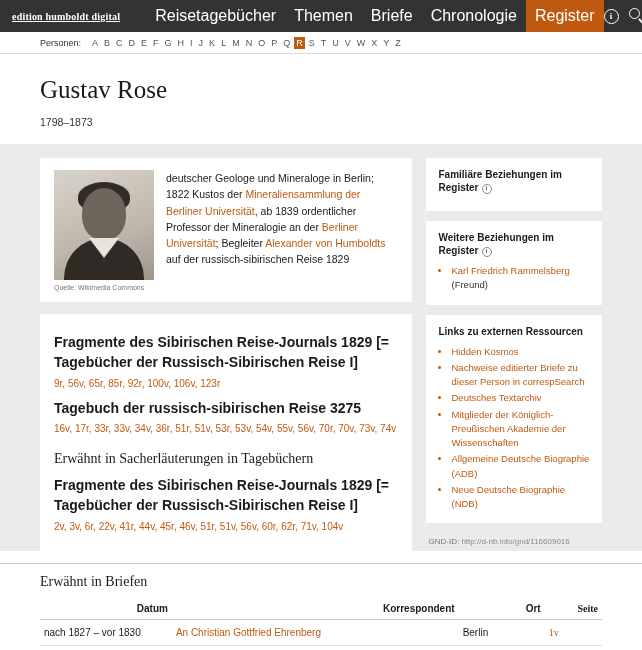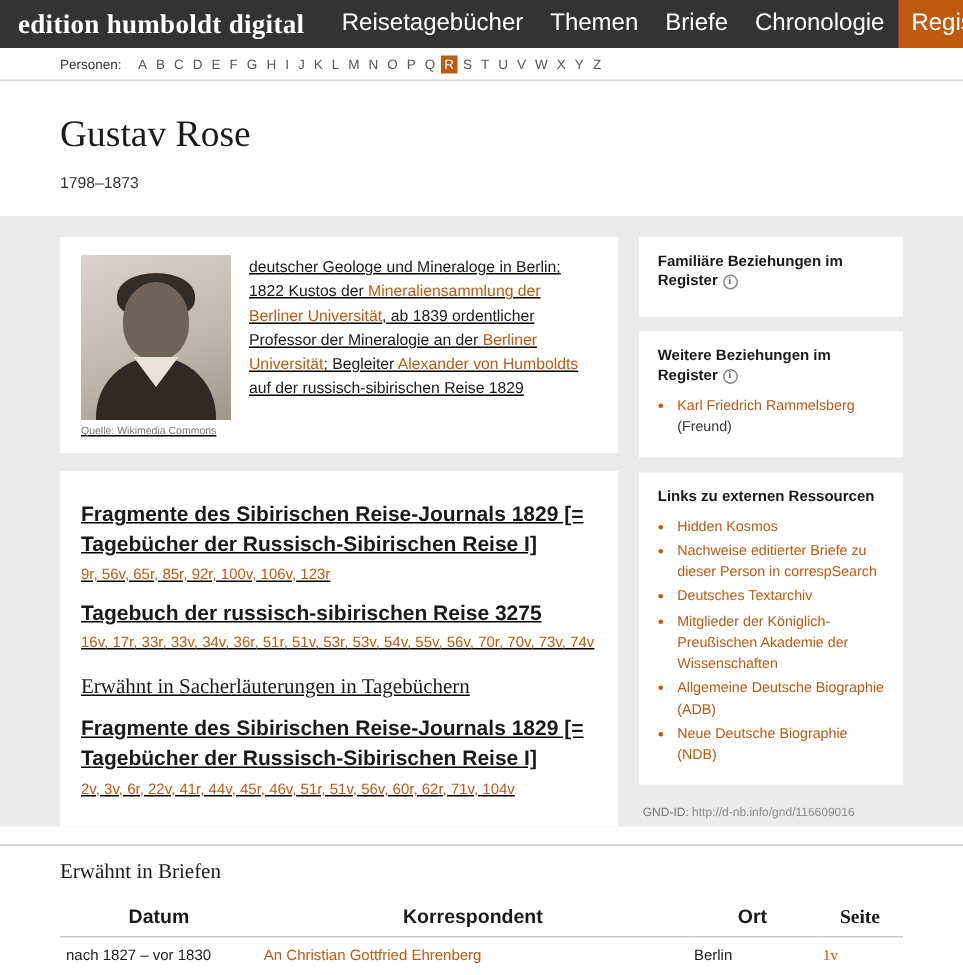--- a/index.html
+++ b/index.html
@@ -16,25 +16,26 @@
   .topbar {
     height: 32px;
     background: #333333;
     display: flex;
     align-items: center;
     padding: 0 12px;
     color: #ffffff;
   }
   .brand {
     font-family: "Liberation Serif", serif;
-    font-size: 18px;
+    font-size: 10px;
     font-weight: bold;
     letter-spacing: .2px;
     white-space: nowrap;
-    margin-right: 16px;
+    margin-right: 26px;
+    text-decoration: underline;
   }
   .nav {
     display: flex;
     align-items: center;
     height: 32px;
     flex: 1;
   }
   .nav-item {
     font-size: 16px;
     color: #ffffff;
@@ -121,21 +122,21 @@
   }
 
   
   .main {
     background: #ebebeb;
     padding: 14px 40px 0 40px;
     display: flex;
     gap: 14px;
     align-items: flex-start;
   }
-  .col-left { width: 382px; text-decoration: underline; }
+  .col-left { width: 382px; }
   .col-right { width: 180px; }
 
   .card {
     background: #ffffff;
     padding: 12px 14px;
   }
   .bio-card {
     display: flex;
     gap: 12px;
     padding: 12px 14px 10px 14px;
@@ -251,26 +252,26 @@
     margin-top: 12px;
     padding: 10px 40px 0 40px;
     border-top: 1px solid #c9c9c9;
   }
   table.letters {
     width: 100%;
     border-collapse: collapse;
     font-size: 10px;
   }
   table.letters th {
-    text-align: center;
+    text-align: right;
     font-weight: bold;
     color: #1a1a1a;
     padding: 5px 4px;
     border-bottom: 1px solid #c9c9c9;
-    font-size: 13px;
+    font-size: 10px;
   }
   table.letters td {
     padding: 6px 4px;
     border-bottom: 1px solid #e0e0e0;
     color: #1a1a1a;
     vertical-align: top;
     line-height: 1.35;
   }
   td.korr a, td.seite a { color: #c05a10; }
   .col-datum { width: 92px; }

